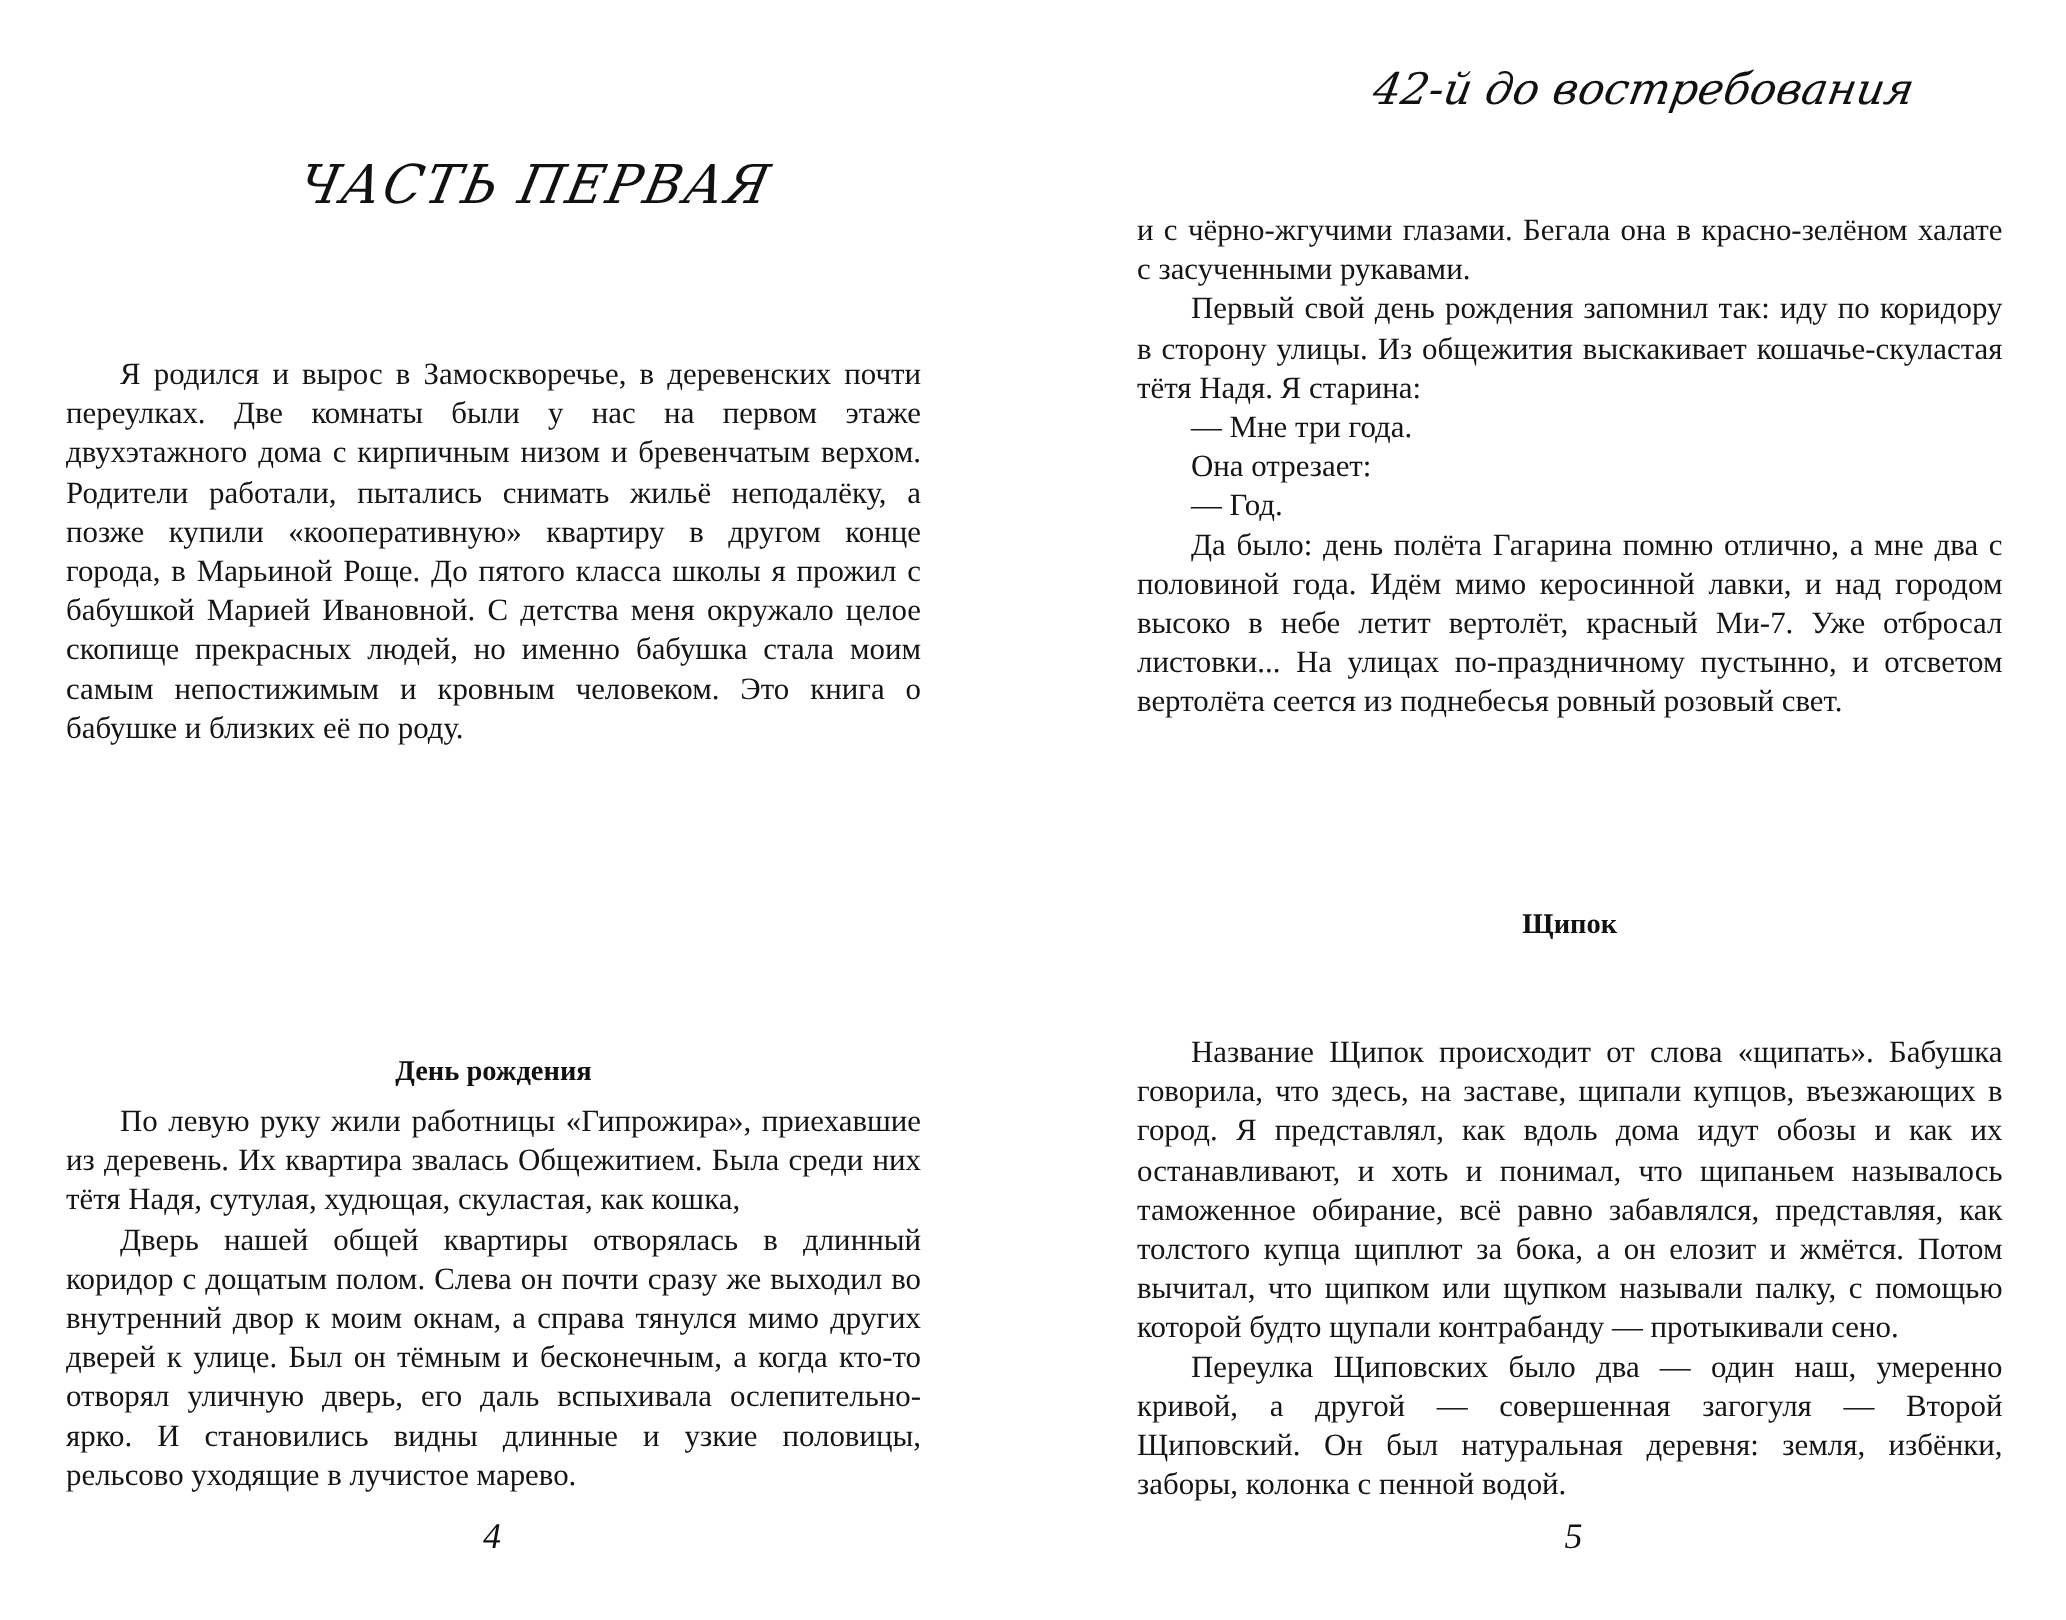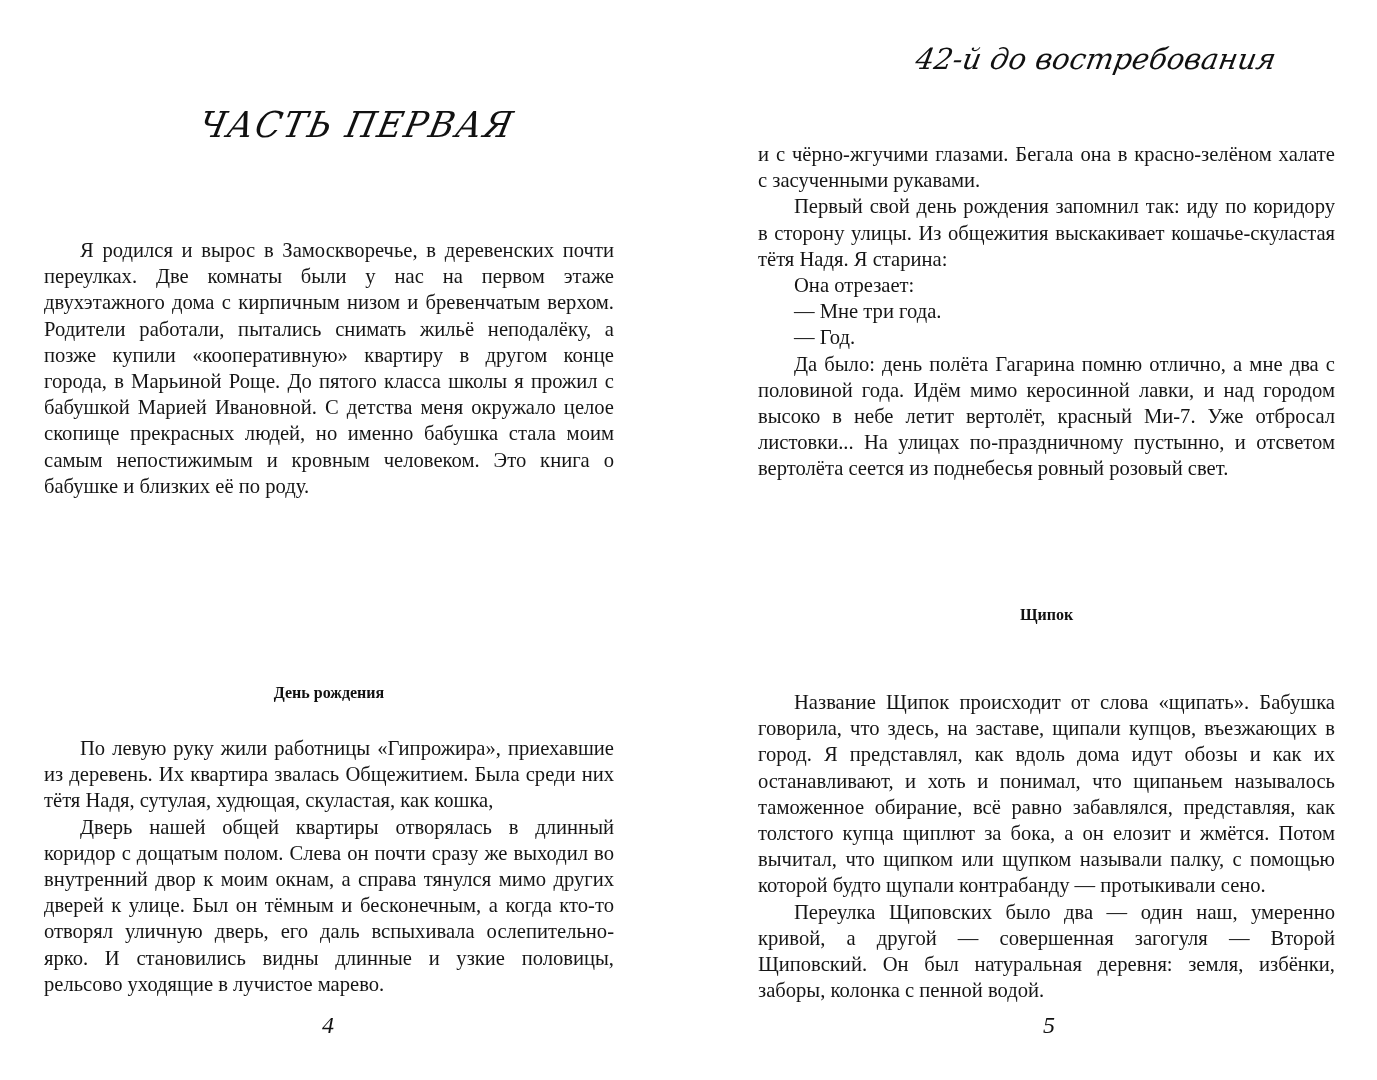--- a/index.html
+++ b/index.html
@@ -67,21 +67,21 @@
     .text-block p {
       margin: 0;
       text-indent: 36px;
     }
     .text-block p.no-indent { text-indent: 0; }
     .text-block p.dialog { text-indent: 36px; }
 
     .section-heading {
       position: absolute;
       font-weight: bold;
-      font-size: 16px;
+      font-size: 19px;
       text-align: center;
       color: #111;
     }
     .page-left .section-heading { left: 44px; width: 570px; }
     .page-right .section-heading { left: 70px; width: 577px; }
 
     .page-number {
       position: absolute;
       top: 1012px;
       font-style: italic;
@@ -98,38 +98,38 @@
 
 <div class="spread">
 
   <div class="page page-left">
     <div class="part-title">ЧАСТЬ ПЕРВАЯ</div>
 
     <div class="text-block" style="top:237px;">
       <p>Я родился и вырос в Замоскворечье, в деревенских почти переулках. Две комнаты были у нас на первом этаже двухэтажного дома с кирпичным низом и бревенчатым верхом. Родители работали, пытались снимать жильё неподалёку, а позже купили «кооперативную» квартиру в другом конце города, в Марьиной Роще. До пятого класса школы я прожил с бабушкой Марией Ивановной. С детства меня окружало целое скопище прекрасных людей, но именно бабушка стала моим самым непостижимым и кровным человеком. Это книга о бабушке и близких её по роду.</p>
     </div>
 
-    <div class="section-heading" style="top:684px;">День рождения</div>
+    <div class="section-heading" style="top:704px;">День рождения</div>
 
     <div class="text-block" style="top:735px;">
       <p>По левую руку жили работницы «Гипрожира», приехавшие из деревень. Их квартира звалась Общежитием. Была среди них тётя Надя, сутулая, худющая, скуластая, как кошка,</p>
       <p>Дверь нашей общей квартиры отворялась в длинный коридор с дощатым полом. Слева он почти сразу же выходил во внутренний двор к моим окнам, а справа тянулся мимо других дверей к улице. Был он тёмным и бесконечным, а когда кто-то отворял уличную дверь, его даль вспыхивала ослепительно-ярко. И становились видны длинные и узкие половицы, рельсово уходящие в лучистое марево.</p>
     </div>
 
     <div class="page-number">4</div>
   </div>
 
   <div class="page page-right">
     <div class="running-head">42-й до востребования</div>
 
     <div class="text-block" style="top:110px;">
       <p class="no-indent">и с чёрно-жгучими глазами. Бегала она в красно-зелёном халате с засученными рукавами.</p>
       <p>Первый свой день рождения запомнил так: иду по коридору в сторону улицы. Из общежития выскакивает кошачье-скуластая тётя Надя. Я старина:</p>
+      <p class="dialog">— Мне три года.</p>
       <p class="dialog">Она отрезает:</p>
-      <p class="dialog">— Мне три года.</p>
       <p class="dialog">— Год.</p>
       <p>Да было: день полёта Гагарина помню отлично, а мне два с половиной года. Идём мимо керосинной лавки, и над городом высоко в небе летит вертолёт, красный Ми-7. Уже отбросал листовки... На улицах по-праздничному пустынно, и отсветом вертолёта сеется из поднебесья ровный розовый свет.</p>
     </div>
 
     <div class="section-heading" style="top:606px;">Щипок</div>
 
     <div class="text-block" style="top:658px;">
       <p>Название Щипок происходит от слова «щипать». Бабушка говорила, что здесь, на заставе, щипали купцов, въезжающих в город. Я представлял, как вдоль дома идут обозы и как их останавливают, и хоть и понимал, что щипаньем называлось таможенное обирание, всё равно забавлялся, представляя, как толстого купца щиплют за бока, а он елозит и жмётся. Потом вычитал, что щипком или щупком называли палку, с помощью которой будто щупали контрабанду — протыкивали сено.</p>
       <p>Переулка Щиповских было два — один наш, умеренно кривой, а другой — совершенная загогуля — Второй Щиповский. Он был натуральная деревня: земля, избёнки, заборы, колонка с пенной водой.</p>
     </div>

